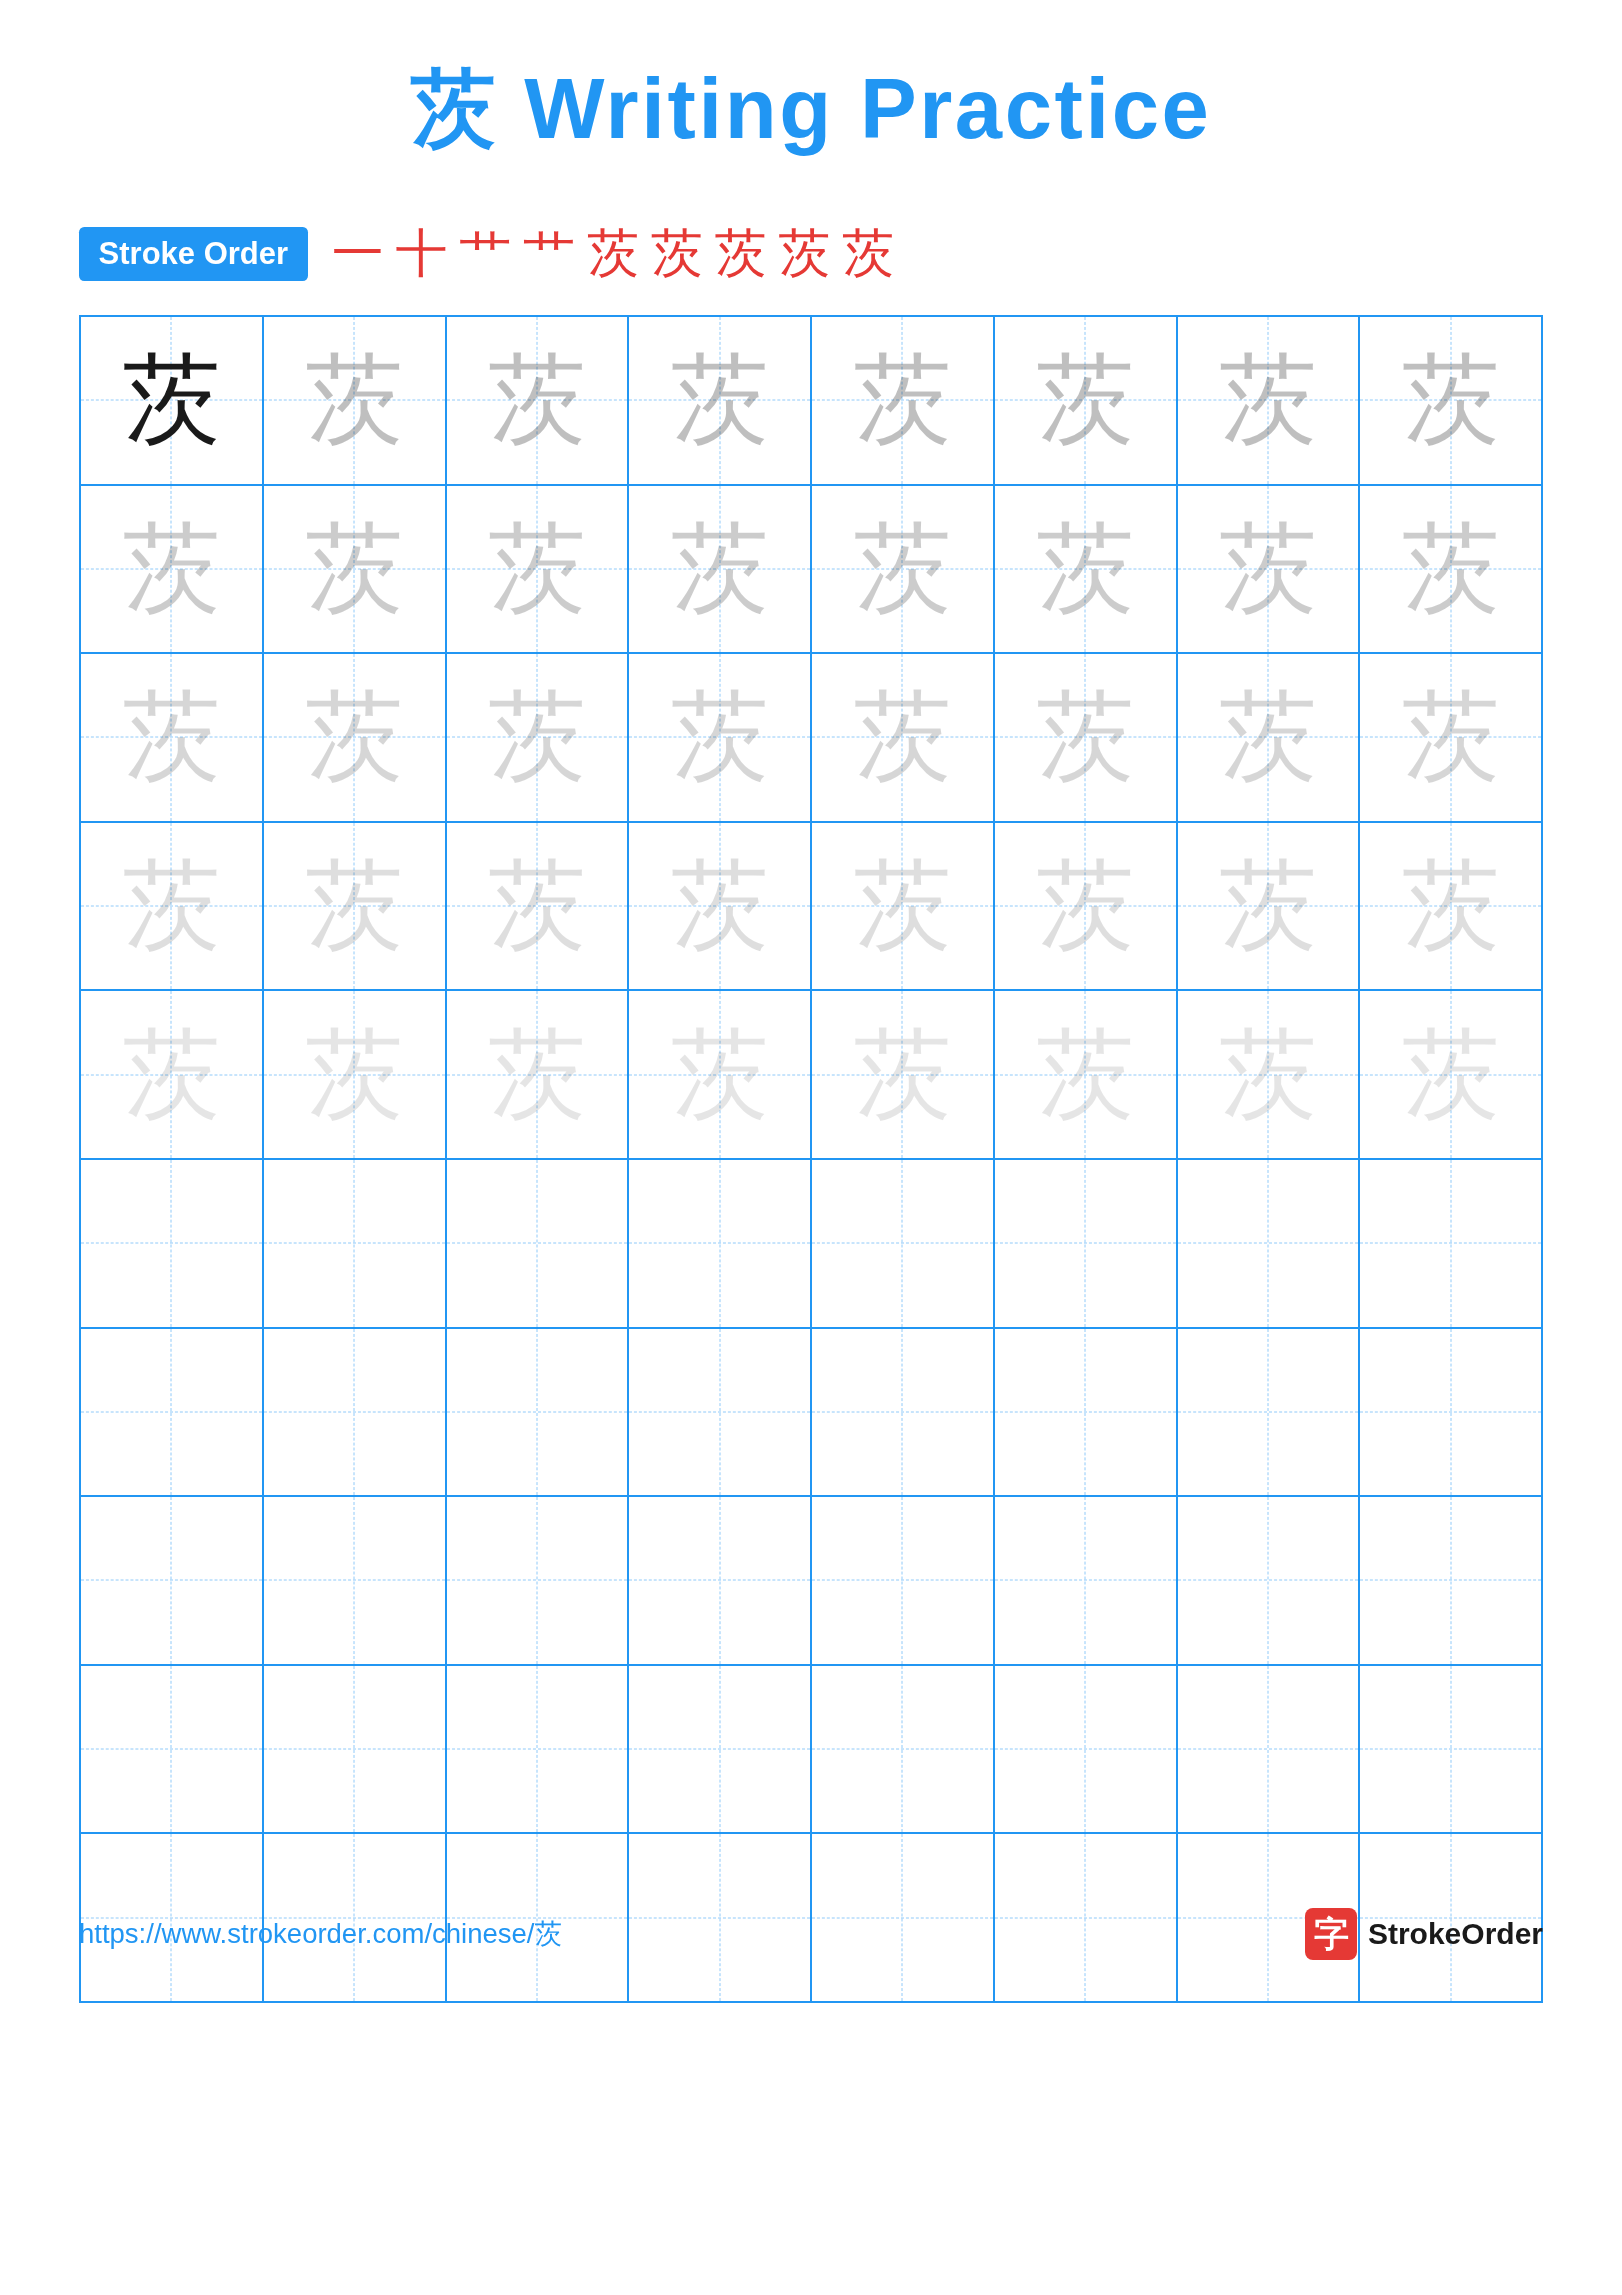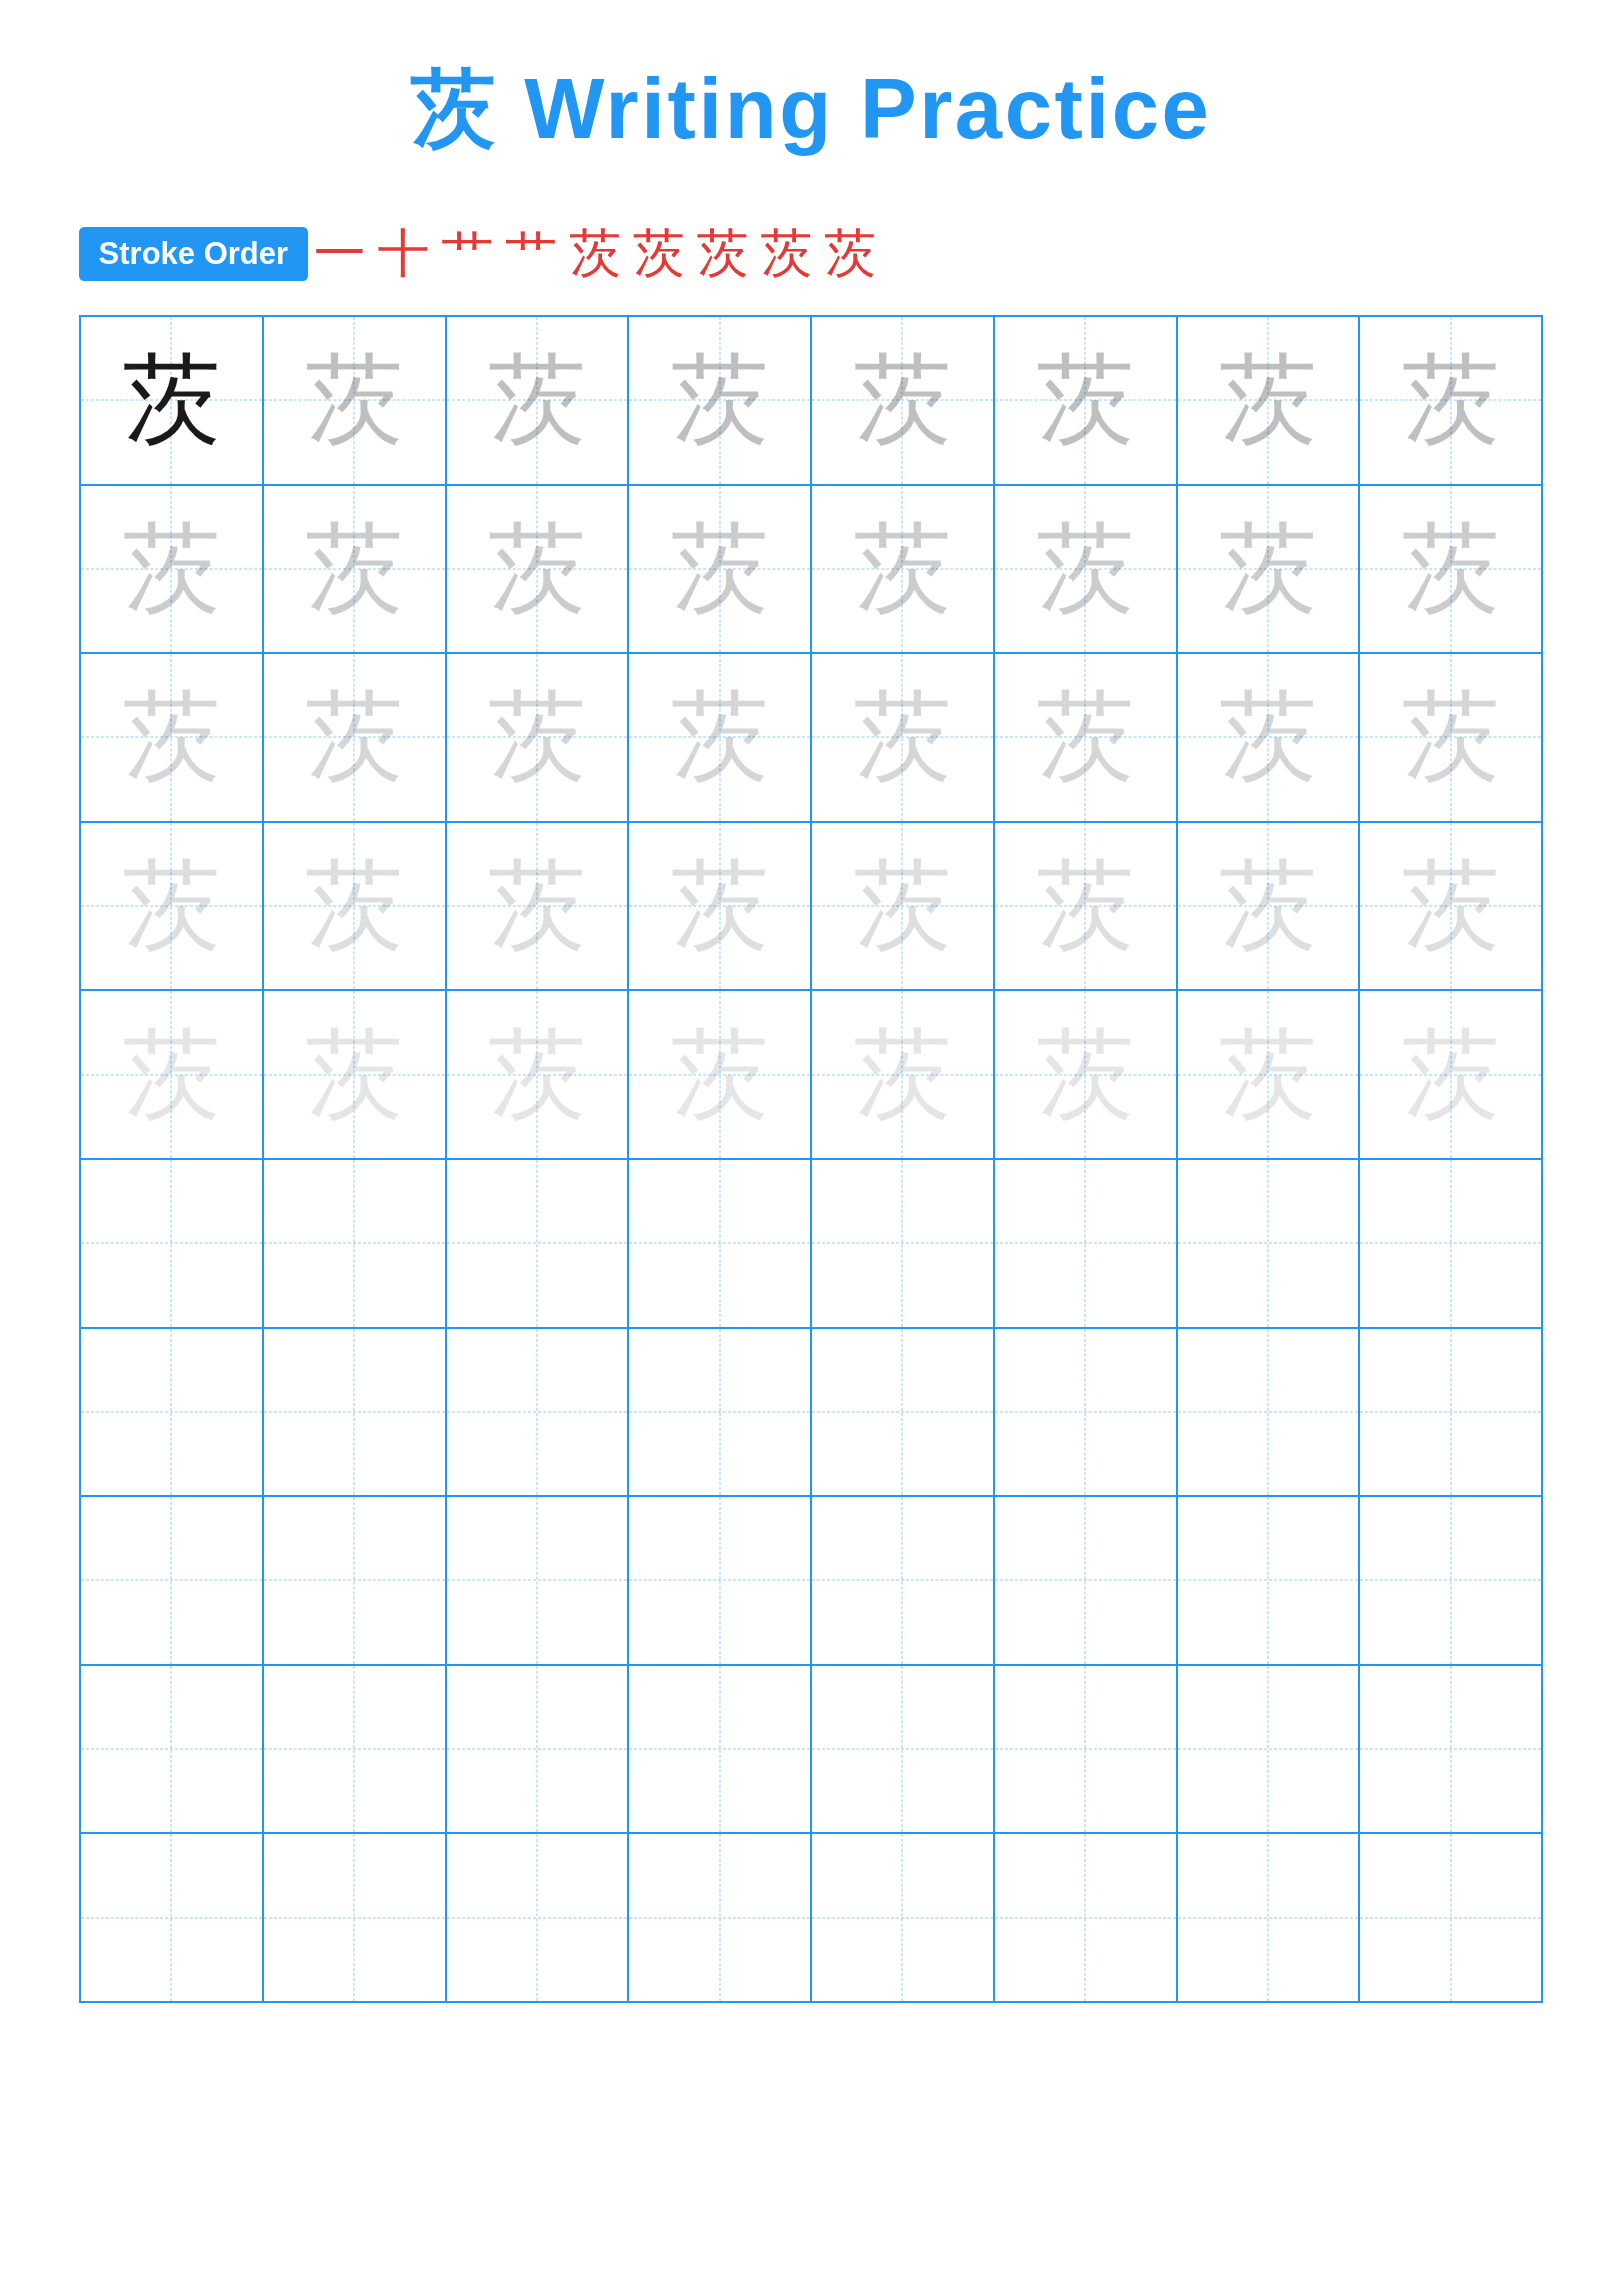--- a/index.html
+++ b/index.html
@@ -28,21 +28,21 @@
       color: #2196F3;
       margin-bottom: 52px;
       font-family: 'Arial', sans-serif;
       letter-spacing: 2.6px;
     }
 
     .stroke-order-row {
       display: flex;
       align-items: center;
       margin-bottom: 26px;
-      gap: 6px;
+      gap: 24px;
     }
 
     .stroke-order-badge {
       background: #2196F3;
       color: white;
       font-size: 31px;
       font-family: sans-serif;
       font-weight: bold;
       padding: 9.2px 19.6px;
       border-radius: 5.2px;
@@ -355,15 +355,24 @@
     <div class="grid-cell empty-cell"></div>
     <div class="grid-cell empty-cell"></div>
     <div class="grid-cell empty-cell"></div>
     <div class="grid-cell empty-cell"></div>
     <div class="grid-cell empty-cell"></div>
     <div class="grid-cell empty-cell"></div>
     <div class="grid-cell empty-cell"></div>
     <div class="grid-cell empty-cell"></div>
   </div>
 
+  <div class="footer">
+    <div class="footer-url">https://www.strokeorder.com/chinese/茨</div>
+    <div class="footer-brand">
+      <div class="brand-icon">
+        <span>字</span>
+      </div>
+      <span>StrokeOrder</span>
+    </div>
+  </div>
 
 </div>
 
 
 </body></html>

